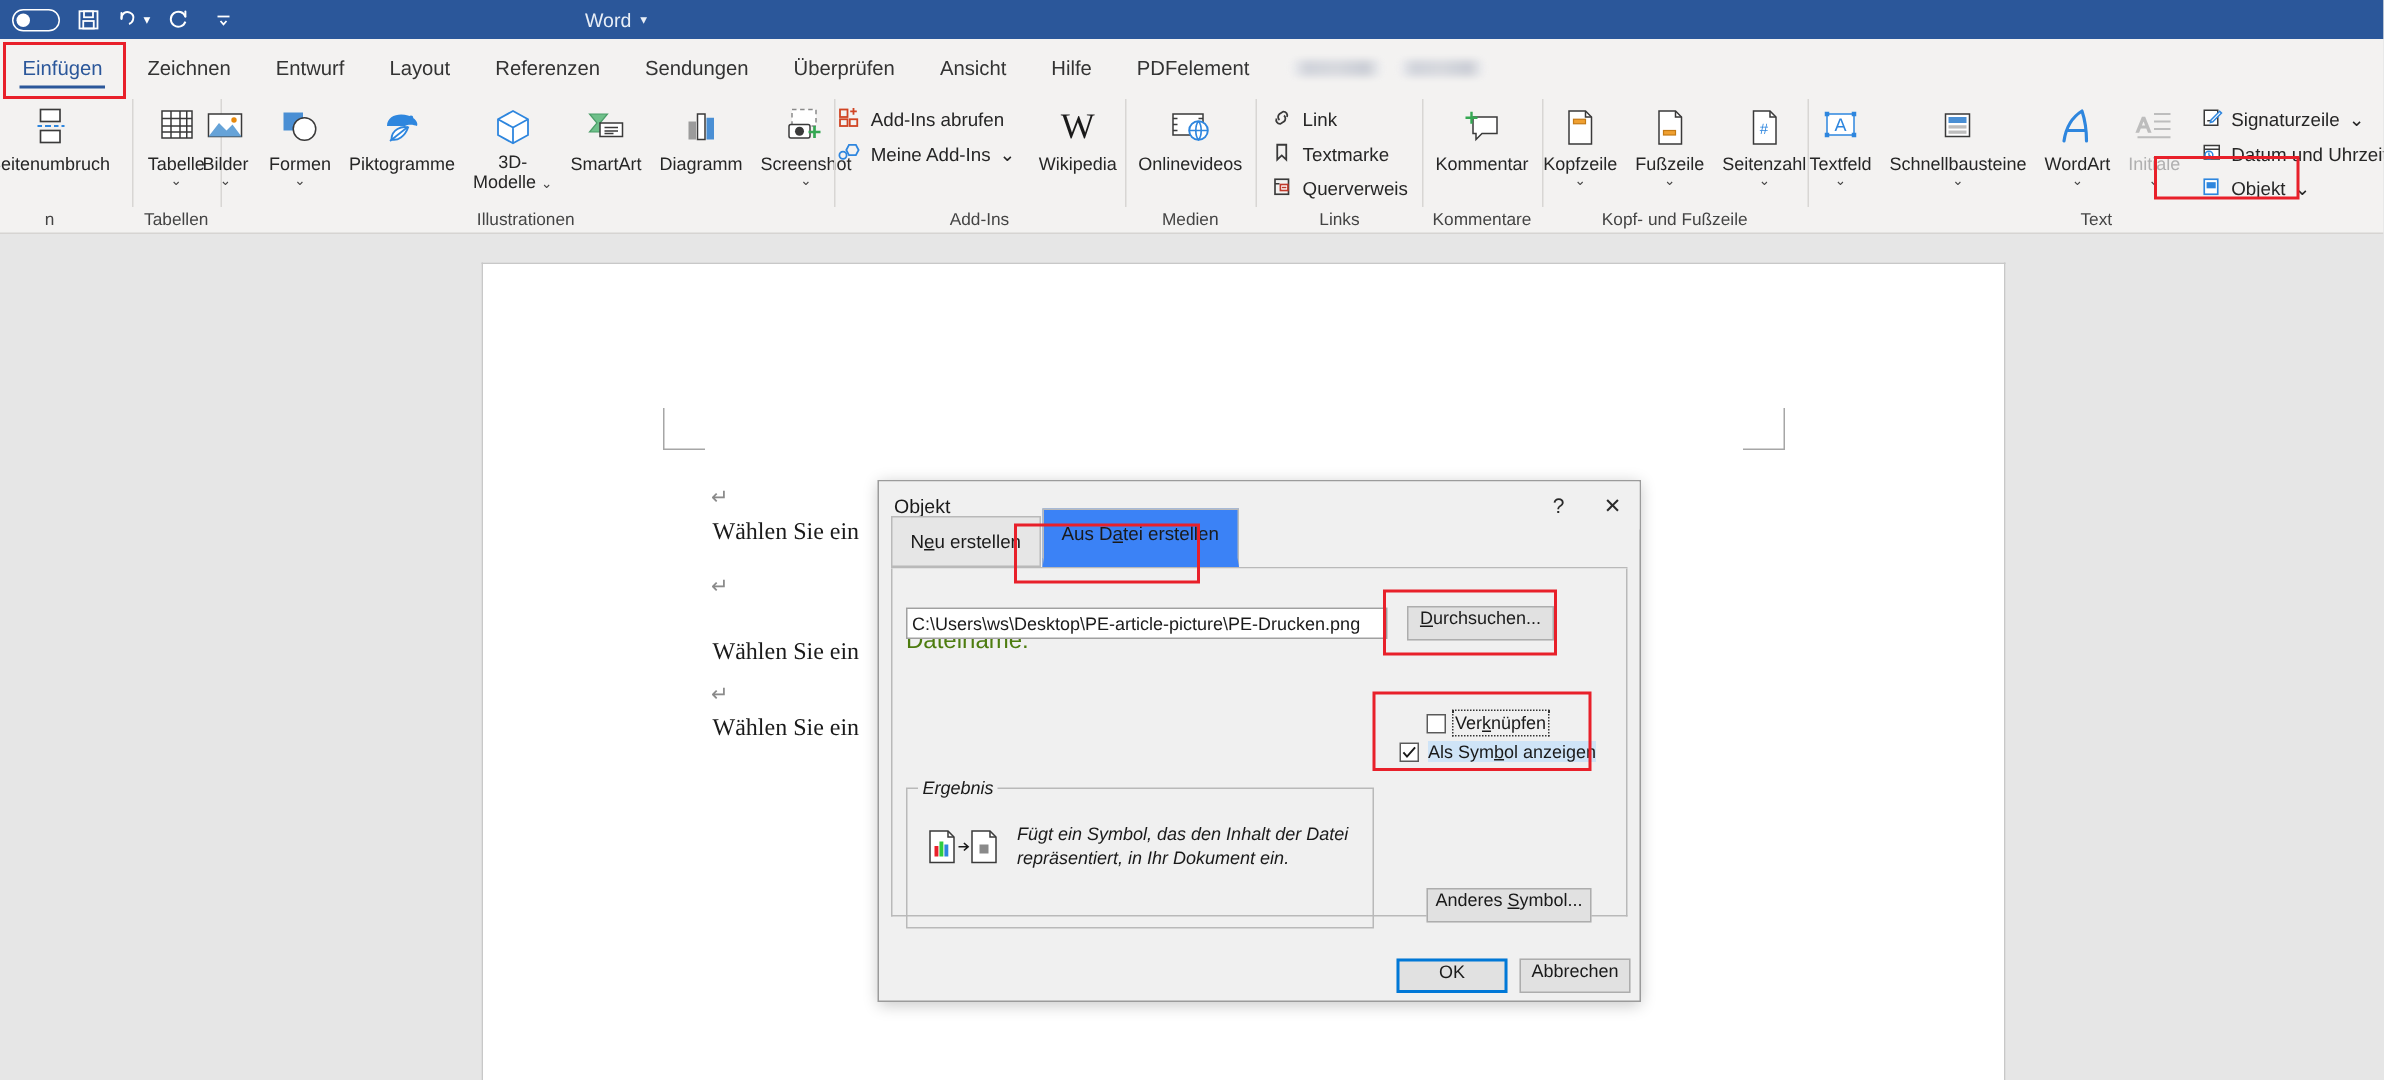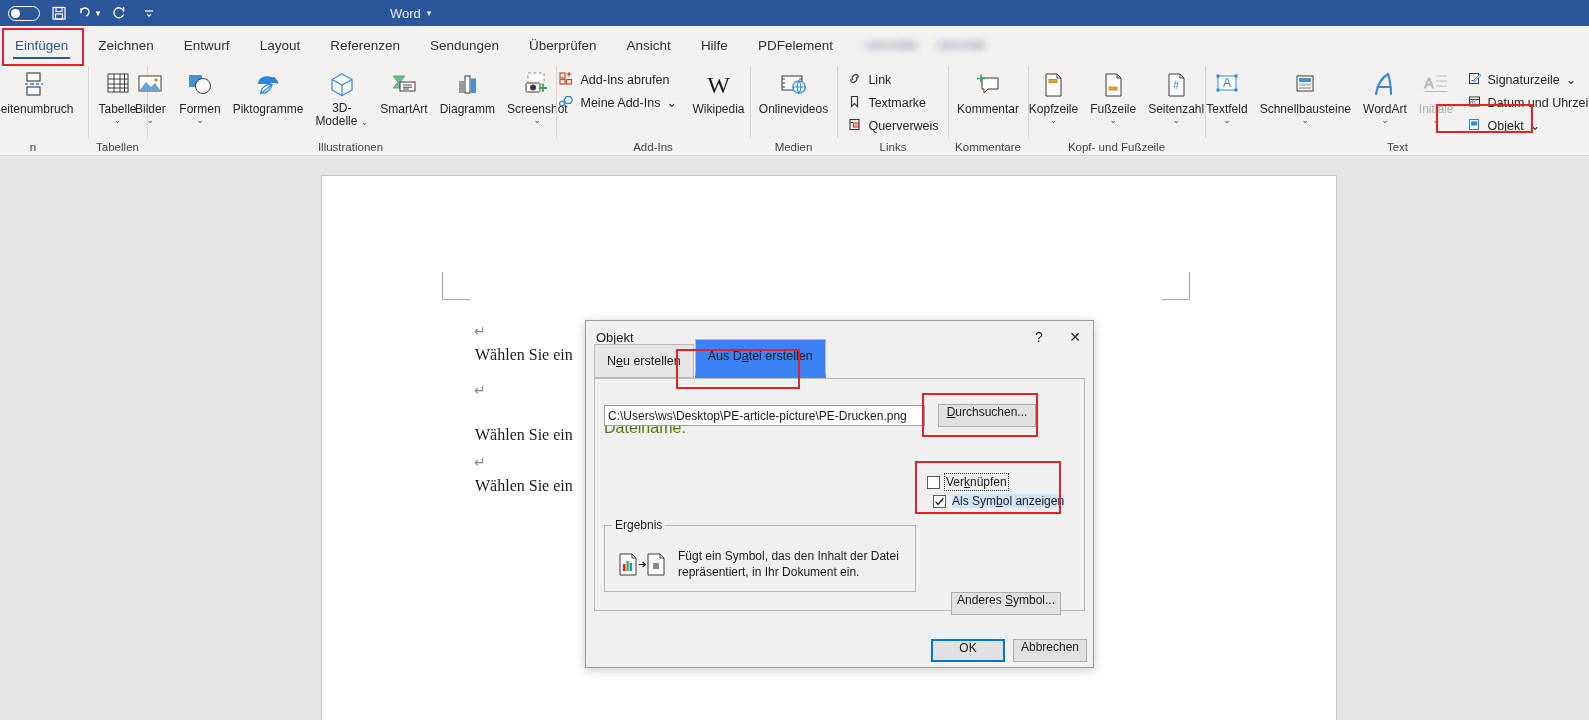--- a/index.html
+++ b/index.html
@@ -671,34 +671,34 @@
 
     <div class="dlg-body">
       <div class="lbl-small" style="position:absolute; left:9px; top:8px;">Dateiname:</div>
       <div class="txtfield" style="position:absolute; left:9px; top:26px; width:321px;">
         <span>C:\Users\ws\Desktop\PE-article-picture\PE-Drucken.png</span>
       </div>
       <div class="btn" style="position:absolute; left:343px; top:25px; width:98px; height:23px;">
         <span><u>D</u>urchsuchen...</span>
       </div>
 
-      <div class="cbrow" style="position:absolute; left:332px; top:96px;">
+      <div class="cbrow" style="position:absolute; left:356px; top:96px;">
         <span class="cbox"></span>
         <span class="focus-dotted">Ver<u>k</u>nüpfen</span>
       </div>
       <div class="cbrow" style="position:absolute; left:338px; top:115px;">
         <span class="cbox">
           <svg width="11" height="11" viewBox="0 0 11 11" fill="none" stroke="#1a1a1a" stroke-width="1.3">
             <path d="M1.6 5.6 L4 8.4 L9.4 2.2"></path>
           </svg>
         </span>
         <span class="sel-hl">Als Sym<u>b</u>ol anzeigen</span>
       </div>
 
-      <div class="groupbox" style="left:9px; top:146px; width:312px; height:67px;">
+      <div class="groupbox" style="left:9px; top:146px; width:312px; height:94px;font-style:italic;">
         <span class="gb-title">Ergebnis</span>
         <span style="position:absolute; left:13px; top:25px;">
           <svg width="48" height="26" viewBox="0 0 48 26" fill="none">
             <path d="M2 3 H14 L18 7 V24 H2 Z" fill="#fff" stroke="#3a3a3a" stroke-width="1"></path>
             <path d="M14 3 V7 H18" stroke="#3a3a3a" stroke-width="1"></path>
             <rect x="5" y="13" width="2.6" height="7" fill="#e8202a"></rect>
             <rect x="8.3" y="10" width="2.6" height="10" fill="#2ecc40"></rect>
             <rect x="11.6" y="12" width="2.6" height="8" fill="#2e86de"></rect>
             <path d="M21 13.5 H27 M24.6 11 L27.4 13.5 L24.6 16" stroke="#1a1a1a" stroke-width="1.1"></path>
             <path d="M30 3 H42 L46 7 V24 H30 Z" fill="#fff" stroke="#3a3a3a" stroke-width="1"></path>

